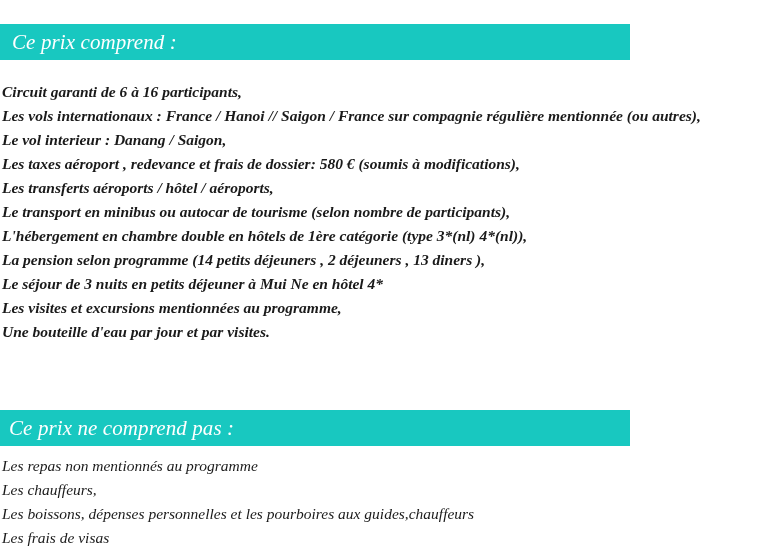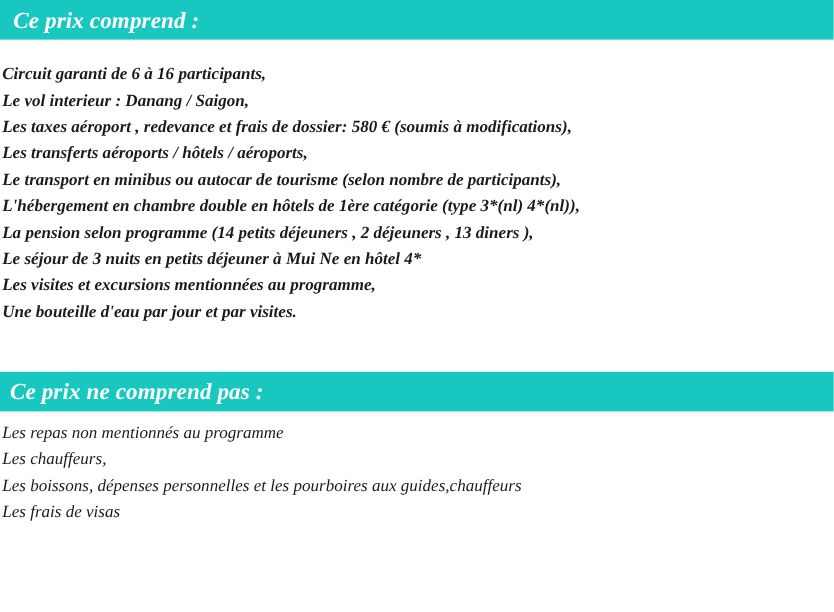--- a/index.html
+++ b/index.html
@@ -17,28 +17,29 @@
     position: relative;
     width: 758px;
     height: 556px;
     box-sizing: border-box;
   }
   .section-header {
     background: #18c8c0;
     color: #ffffff;
     font-family: "Liberation Serif", serif;
     font-style: italic;
-    font-weight: bold;
+    font-weight: normal;
     font-size: 21px;
     line-height: 36px;
     height: 36px;
     padding-left: 14px;
     box-sizing: border-box;
-    width: 758px;
+    width: 630px;
     letter-spacing: 0.1px;
+    margin-top: 24px;
   }
   .included-header {
     padding-left: 12px;
   }
   .excluded-header {
     padding-left: 9px;
   }
   .list {
     list-style: none;
     margin: 0;
@@ -66,23 +67,24 @@
 </style>
 </head>
 <body>
 
 <div class="page">
 
   <div class="section-header included-header">Ce prix comprend :</div>
 
   <ul class="list included-list">
     <li>Circuit garanti de 6 à 16 participants,</li>
+    <li>Les vols internationaux : France / Hanoi // Saigon / France sur compagnie régulière mentionnée (ou autres),</li>
     <li>Le vol interieur : Danang / Saigon,</li>
     <li>Les taxes aéroport , redevance et frais de dossier: 580 € (soumis à modifications),</li>
-    <li>Les transferts aéroports / hôtels / aéroports,</li>
+    <li>Les transferts aéroports / hôtel / aéroports,</li>
     <li>Le transport en minibus ou autocar de tourisme (selon nombre de participants),</li>
     <li>L'hébergement en chambre double en hôtels de 1ère catégorie (type 3*(nl) 4*(nl)),</li>
     <li>La pension selon programme  (14 petits déjeuners , 2 déjeuners , 13 diners ),</li>
     <li>Le séjour de 3 nuits en petits déjeuner à Mui Ne en hôtel 4*</li>
     <li>Les visites et excursions mentionnées au programme,</li>
     <li>Une bouteille d'eau par jour et par visites.</li>
   </ul>
 
   <div class="gap"></div>
 

